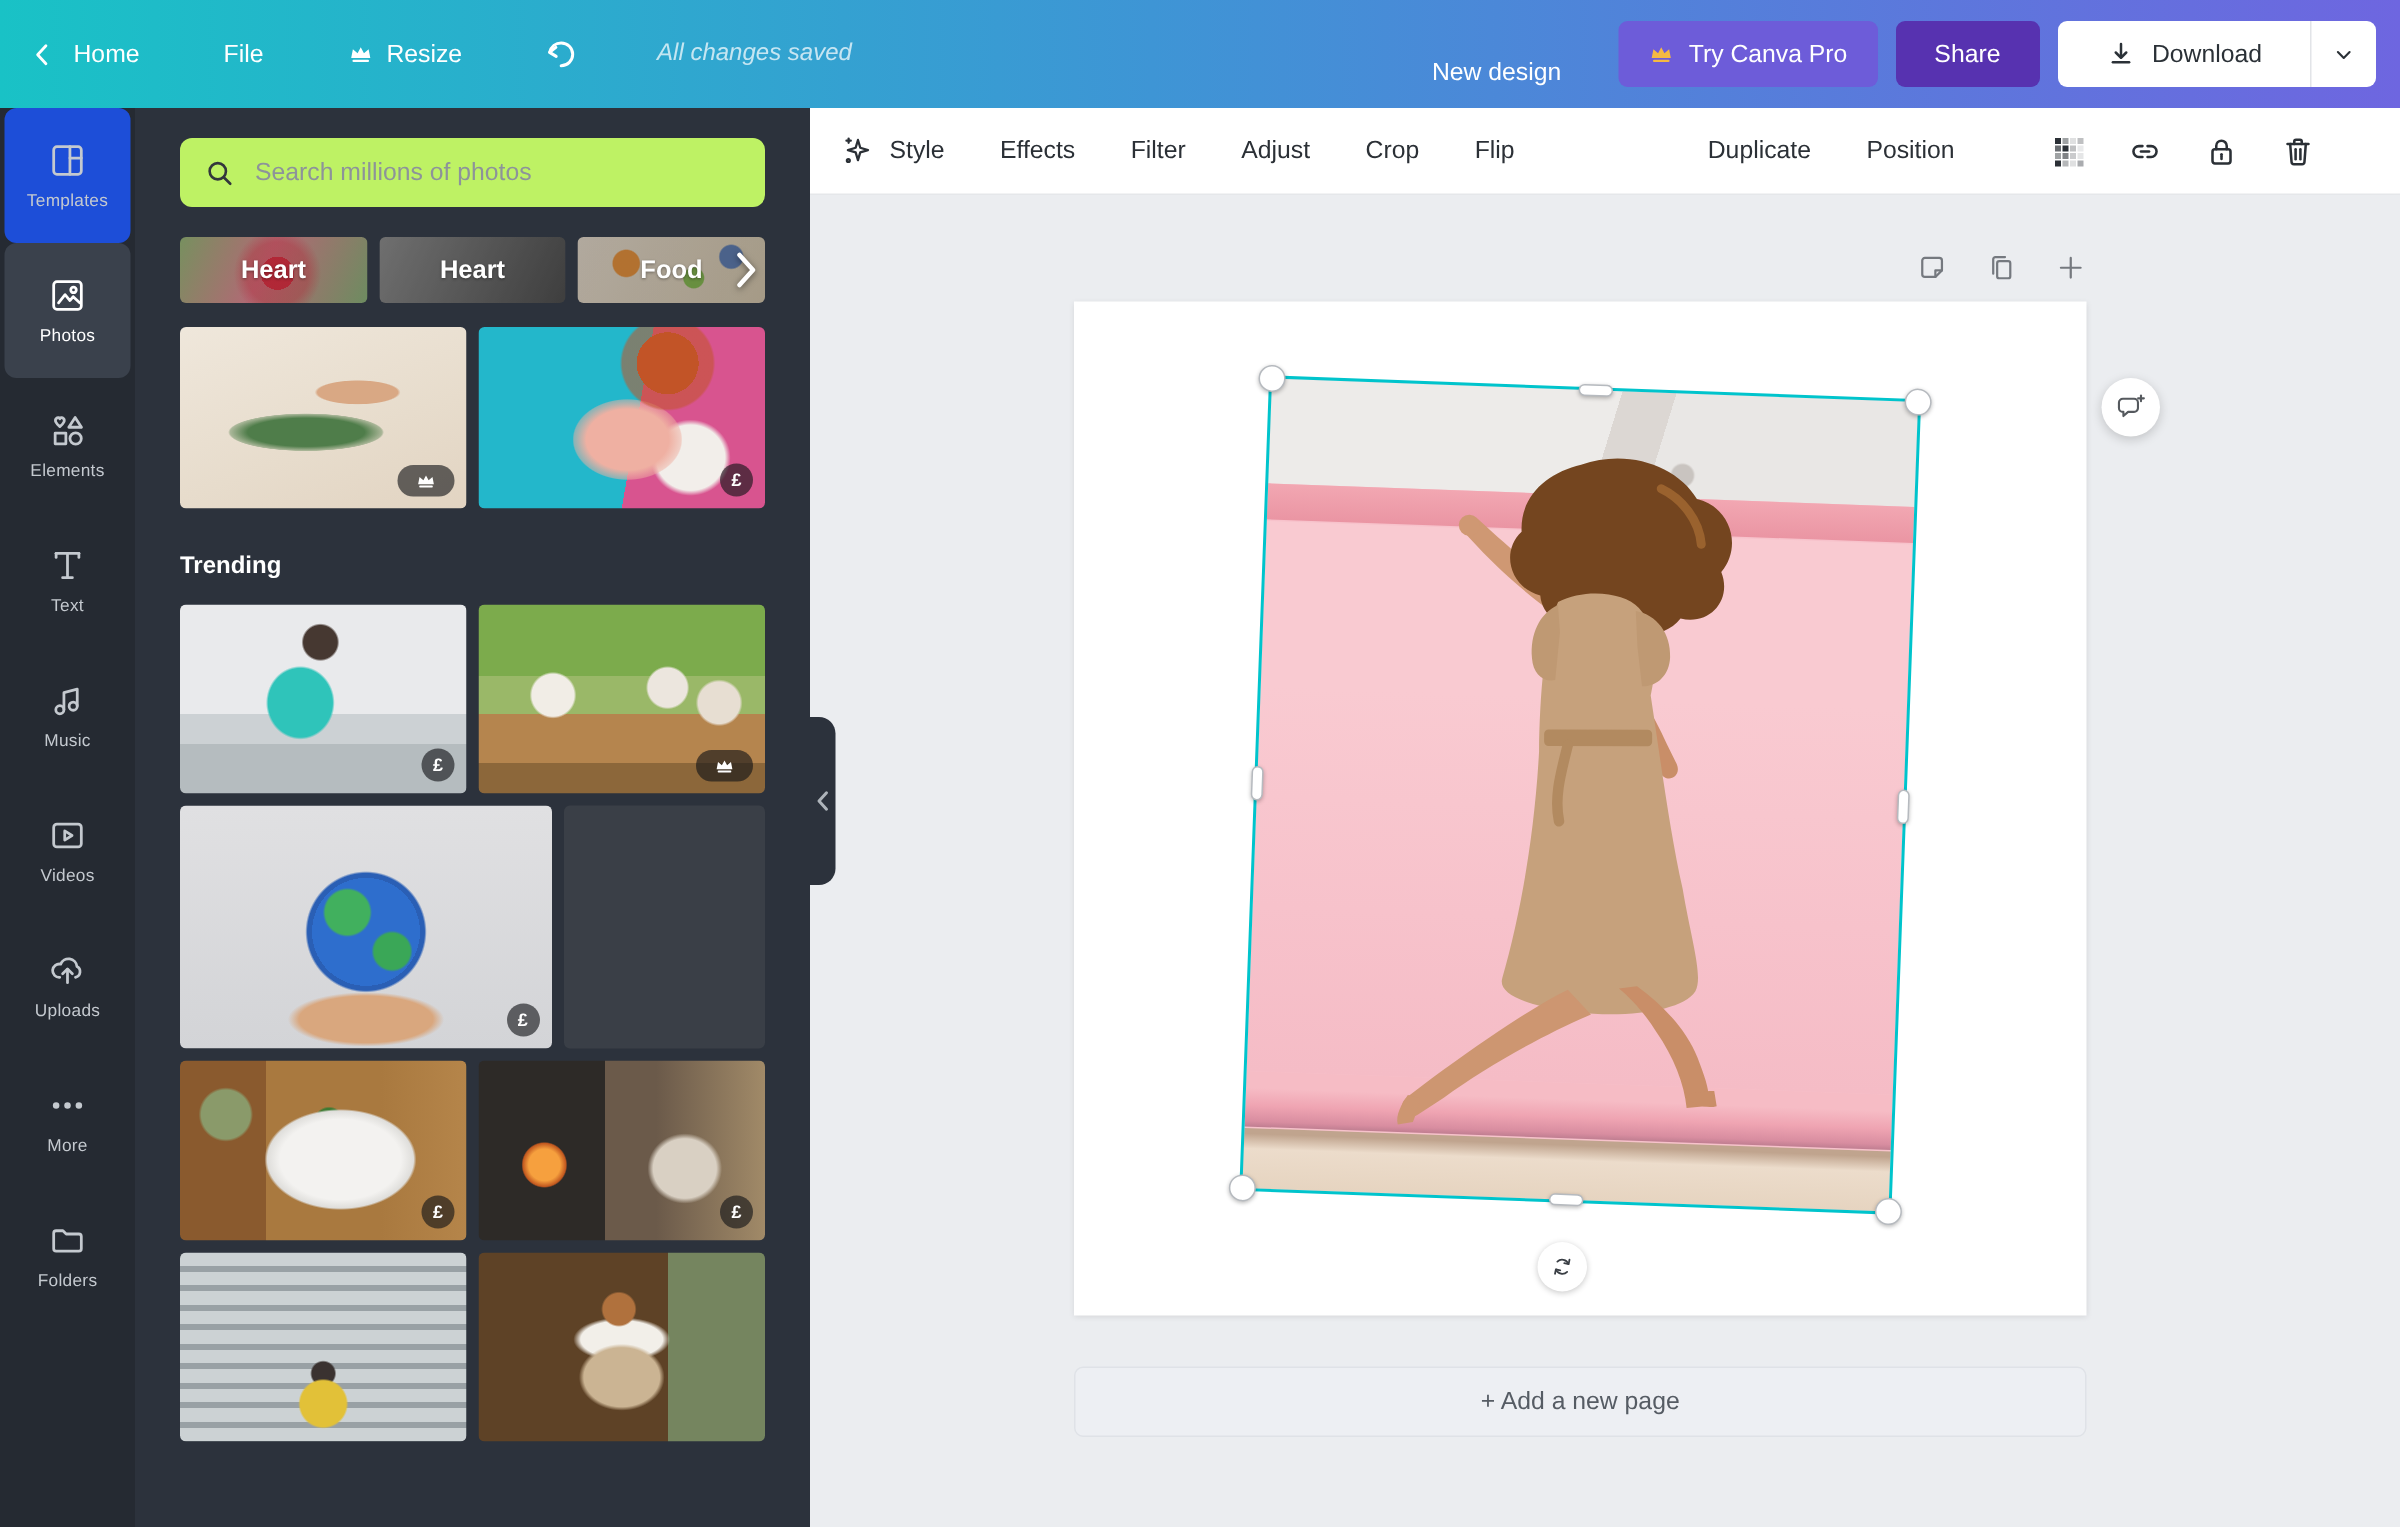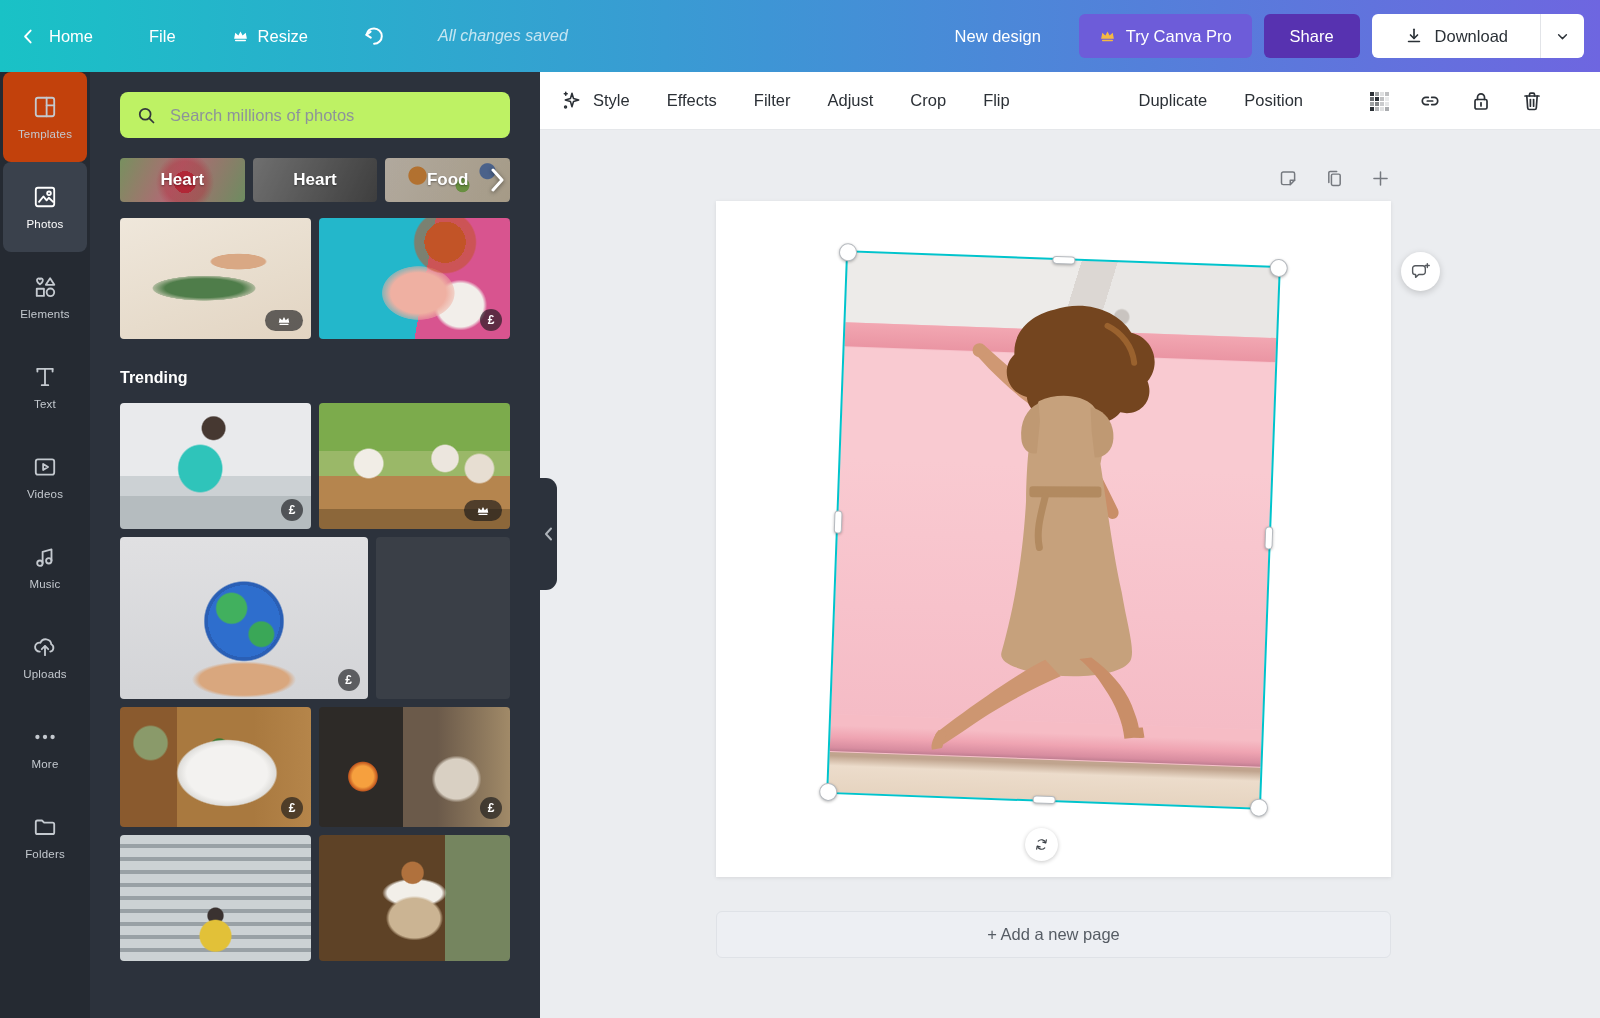--- a/index.html
+++ b/index.html
@@ -10,40 +10,40 @@
   
   .topbar{height:72px;display:flex;align-items:center;padding:0 16px 0 20px;
     background:linear-gradient(90deg,#19c2c6 0%,#3e95d5 48%,#6e66e0 100%);color:#fff}
   .tb-left{display:flex;align-items:center;gap:10px}
   .tb-home{display:flex;align-items:center;gap:12px;cursor:pointer}
   .tb-text{font-size:16.5px;font-weight:500;color:#fff;cursor:pointer}
   .tb-file{margin-left:46px}
   .tb-resize{margin-left:46px;display:flex;align-items:center;gap:9px;cursor:pointer}
   .tb-undo{margin-left:44px;width:24px;height:24px;cursor:pointer;color:#fff}
   .tb-saved{margin-left:42px;font-size:16px;font-style:italic;color:rgba(255,255,255,.72)}
-  .tb-right{margin-left:auto;display:flex;align-items:center;gap:12px}
+  .tb-right{margin-left:auto;display:flex;align-items:flex-end;gap:12px}
   .tb-newdesign{font-size:16.5px;margin-right:26px}
   .btn{height:44px;border:none;border-radius:6px;font-size:16.5px;font-weight:500;color:#fff;
     display:flex;align-items:center;justify-content:center;cursor:pointer;font-family:Liberation Sans, sans-serif}
   .btn-pro{background:#6d5cd9;padding:0 20px;gap:10px}
   .btn-share{background:#5732b0;padding:0 26px}
   .btn-download{background:#fff;color:#2b3137;padding:0;overflow:hidden}
   .dl-main{display:flex;align-items:center;gap:11px;padding:0 32px;height:100%}
   .dl-caret{display:flex;align-items:center;justify-content:center;width:44px;height:100%;
     border-left:1px solid #e2e4e8}
   .icon16{width:17px;height:17px}.icon20{width:20px;height:20px}
 
   
   .app{display:flex;height:946px;position:relative}
 
   
   .rail{width:90px;background:#252a32;flex:none;display:flex;flex-direction:column;z-index:3}
   .rail-item{height:90px;display:flex;flex-direction:column;align-items:center;justify-content:center;
     gap:8px;color:#c4c9cf;cursor:pointer;border-radius:8px;margin:0 3px}
-  .rail-item.first{background:#c2410c;margin-top:0}
+  .rail-item.first{background:#1d4ed8;margin-top:0}
   .rail-item.active{background:#3a414c;color:#fff}
   .ricon{width:26px;height:26px}
   .ricon svg{width:100%;height:100%;stroke:currentColor;fill:none;stroke-width:1.7;stroke-linecap:round;stroke-linejoin:round}
   .rlabel{font-size:11.5px;letter-spacing:.2px}
 
   
   .panel{width:450px;background:#2c323c;flex:none;padding:20px 30px 0 30px;overflow:hidden;position:relative;z-index:2}
   .search{height:46px;background:#bef264;border-radius:8px;display:flex;align-items:center;padding:0 16px;gap:13px}
   .search svg{width:21px;height:21px;stroke:#33373c;fill:none;stroke-width:2;stroke-linecap:round}
   .search input{border:none;outline:none;flex:1;font-size:16.5px;color:#2b3137;font-family:inherit;background:transparent}
@@ -278,35 +278,35 @@
             <line x1="19" y1="4.5" x2="19" y2="7"></line>
             <line x1="12" y1="4.5" x2="12" y2="19.5"></line>
             <line x1="9" y1="19.5" x2="15" y2="19.5"></line>
           </svg>
         </span>
         <span class="rlabel">Text</span>
       </div>
       <div class="rail-item">
         <span class="ricon">
           <svg viewBox="0 0 24 24">
-            <rect x="3.5" y="5" width="17" height="14" rx="2"></rect>
-            <path d="M10.3 9.2 L14.8 12 L10.3 14.8 Z"></path>
-          </svg>
-        </span>
-        <span class="rlabel">Videos</span>
-      </div>
-      <div class="rail-item">
-        <span class="ricon">
-          <svg viewBox="0 0 24 24">
             <path d="M9.8 17.5 V7.2 L18 5 v10.3"></path>
             <circle cx="7.3" cy="17.7" r="2.5"></circle>
             <circle cx="15.5" cy="15.5" r="2.5"></circle>
           </svg>
         </span>
         <span class="rlabel">Music</span>
+      </div>
+      <div class="rail-item">
+        <span class="ricon">
+          <svg viewBox="0 0 24 24">
+            <rect x="3.5" y="5" width="17" height="14" rx="2"></rect>
+            <path d="M10.3 9.2 L14.8 12 L10.3 14.8 Z"></path>
+          </svg>
+        </span>
+        <span class="rlabel">Videos</span>
       </div>
       <div class="rail-item">
         <span class="ricon">
           <svg viewBox="0 0 24 24">
             <path d="M7.2 16.2 a4.1 4.1 0 1 1 .6-8.1 a5.2 5.2 0 0 1 10 1.4 a3.6 3.6 0 0 1 -.9 6.7"></path>
             <line x1="12" y1="19.5" x2="12" y2="11.5"></line>
             <polyline points="9 14 12 11 15 14"></polyline>
           </svg>
         </span>
         <span class="rlabel">Uploads</span>

